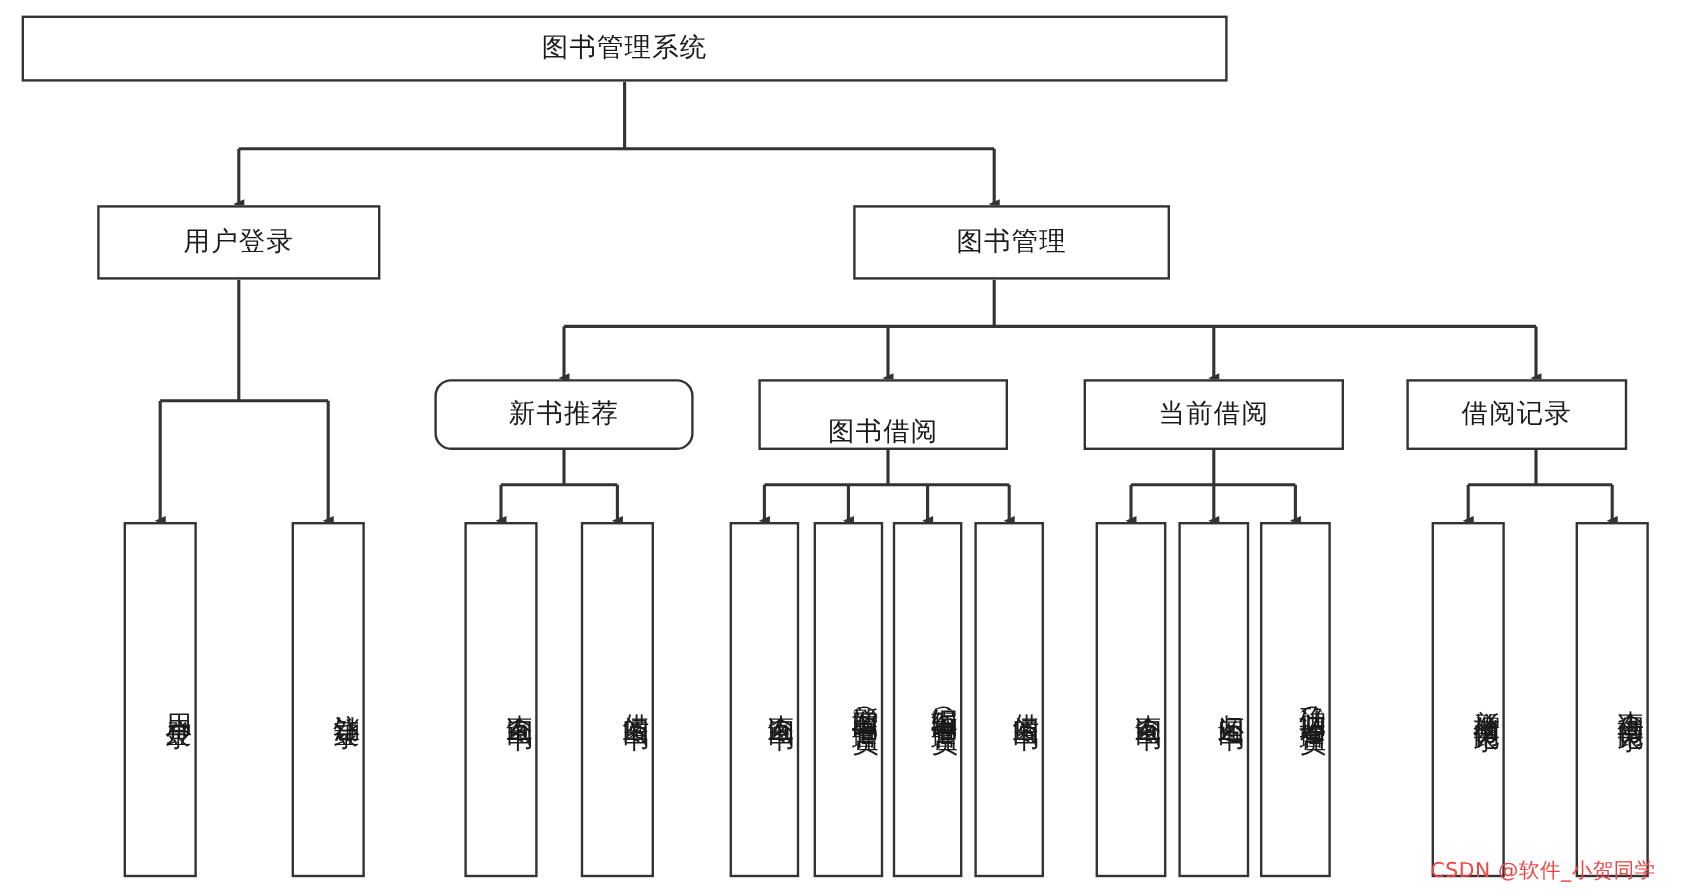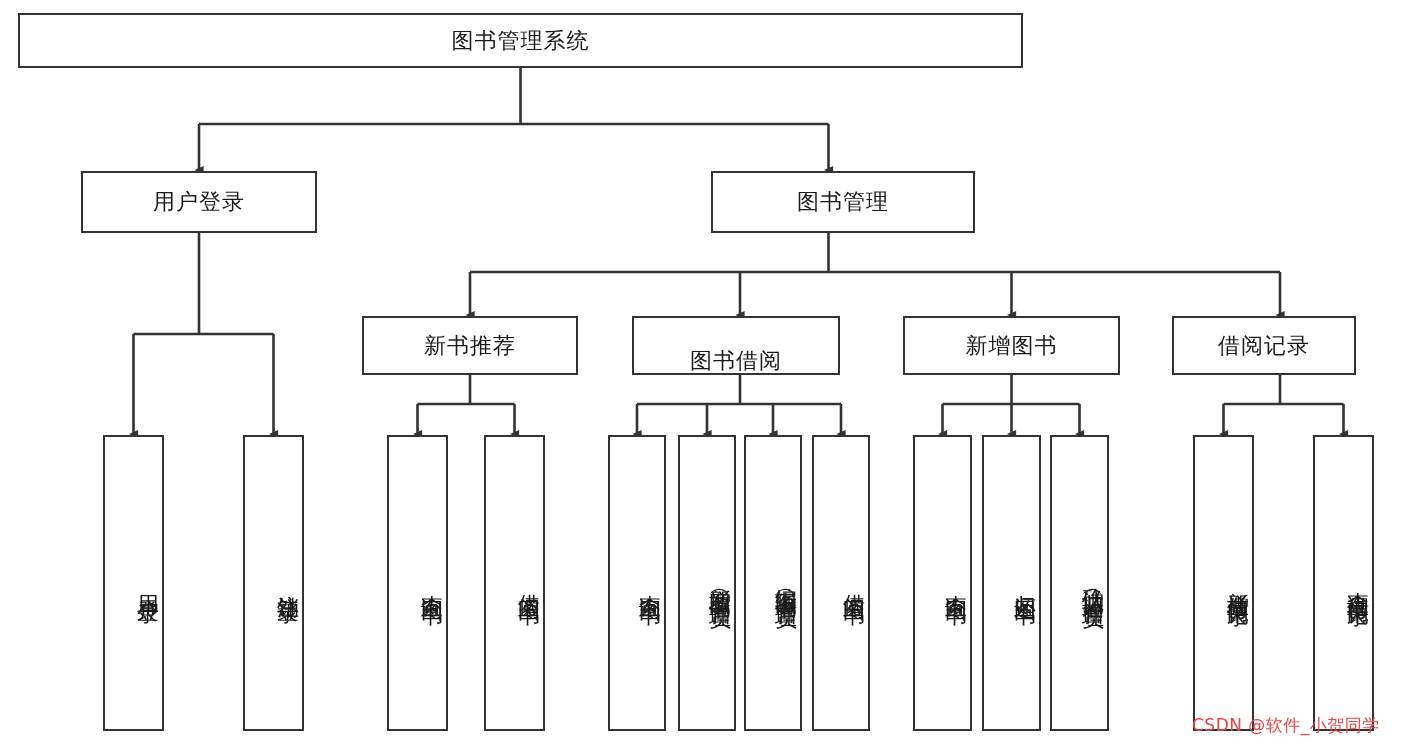--- a/index.html
+++ b/index.html
@@ -117,28 +117,28 @@
   <div id="node-layer">
       <div class="node horiz" style="left: 18px; top: 13px; width: 1005px; height: 55px; align-items: center;">
         <span class="hlabel">图书管理系统</span>
       </div>
       <div class="node horiz" style="left: 81px; top: 171px; width: 236px; height: 62px;">
         <span class="hlabel">用户登录</span>
       </div>
       <div class="node horiz" style="left: 711px; top: 171px; width: 264px; height: 62px;">
         <span class="hlabel">图书管理</span>
       </div>
-      <div class="node horiz" style="left: 362px; top: 316px; width: 216px; height: 59px;">
+      <div class="node horiz" style="left: 362px; top: 316px; width: 216px; height: 59px; border-radius: 14px;">
         <span class="hlabel">新书推荐</span>
       </div>
       <div class="node horiz" style="left: 632px; top: 316px; width: 208px; height: 59px; align-items: flex-end;">
         <span class="hlabel">图书借阅</span>
       </div>
       <div class="node horiz" style="left: 903px; top: 316px; width: 217px; height: 59px;">
-        <span class="hlabel">新增图书</span>
+        <span class="hlabel">当前借阅</span>
       </div>
       <div class="node horiz" style="left: 1172px; top: 316px; width: 184px; height: 59px;">
         <span class="hlabel">借阅记录</span>
       </div>
       <div class="node vert" style="left: 103px; top: 435px; width: 61px; height: 296px;">
         <span class="vlabel">用户登录</span>
       </div>
       <div class="node vert" style="left: 243px; top: 435px; width: 61px; height: 296px;">
         <span class="vlabel">注销登录</span>
       </div>

